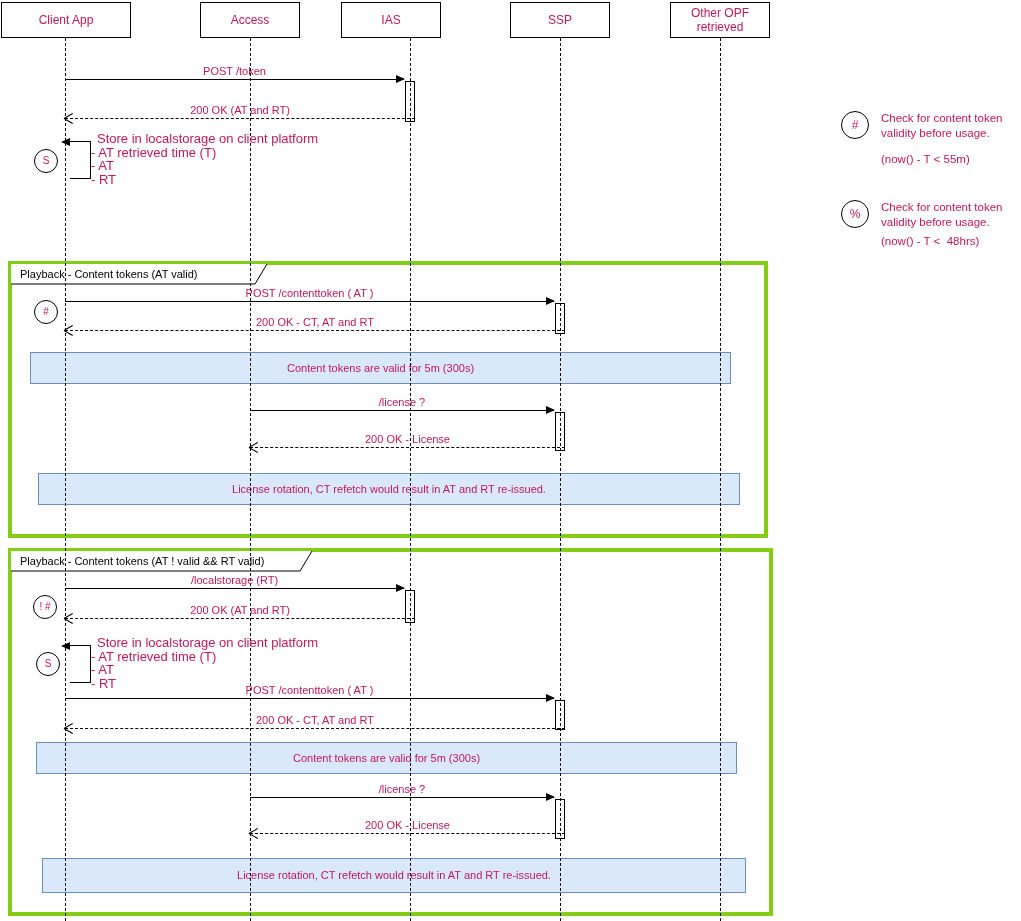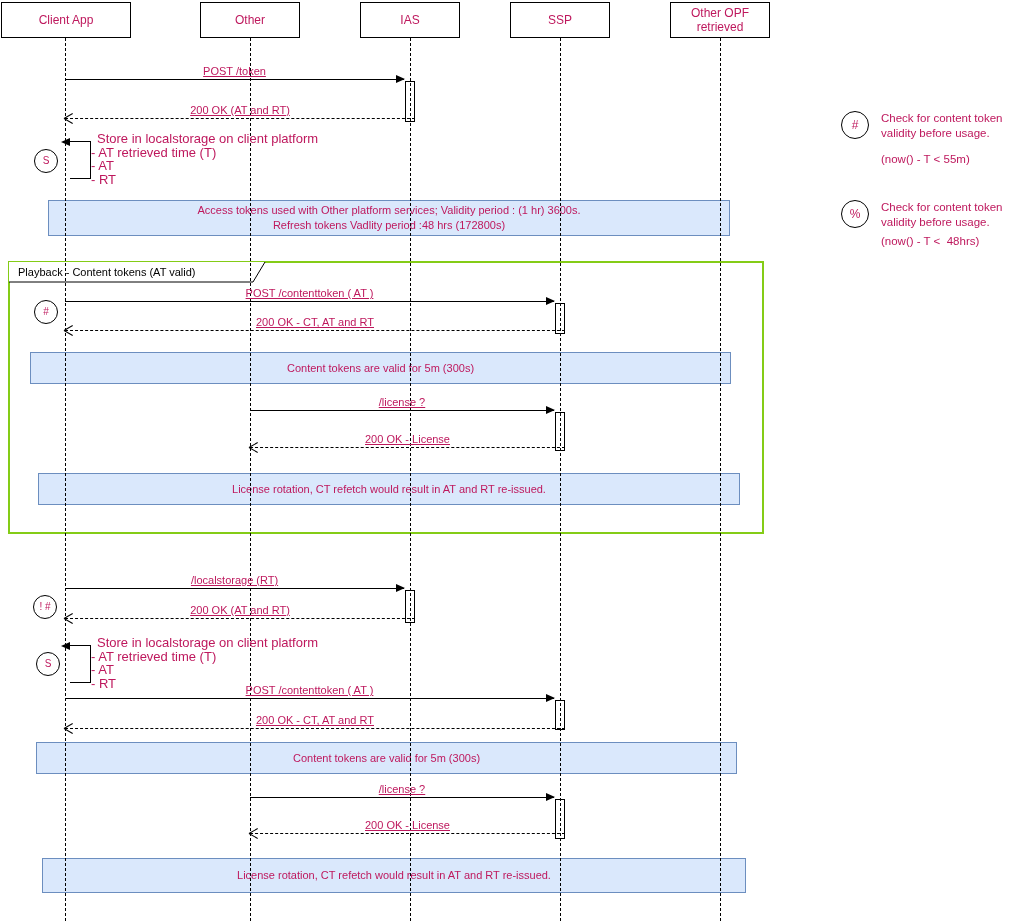--- a/index.html
+++ b/index.html
@@ -7,33 +7,33 @@
     position:relative;width:1021px;height:921px;background:#fff;overflow:hidden;
     font-family:"Liberation Sans",sans-serif;color:#be185d;
   }
   
   .actor{position:absolute;top:2px;height:34px;background:#fff;border:1px solid #000;
     display:flex;align-items:center;justify-content:center;text-align:center;
     font-size:12px;line-height:14px;z-index:5;}
   
   .lifeline{position:absolute;top:38px;height:883px;width:0;border-left:1px dashed #000;z-index:3;}
   
-  .frame{position:absolute;border:2px solid #84cc16;z-index:2;text-decoration:underline;}
+  .frame{position:absolute;border:4px solid #84cc16;z-index:2;text-decoration:underline;}
   .frame svg{position:absolute;top:-1px;left:-1px;overflow:visible;}
   .frame svg text{font-family:"Liberation Sans",sans-serif;font-size:11px;fill:#000;}
   
   .note{position:absolute;background:#dae8fc;border:1px solid #6c8ebf;z-index:1;
     display:flex;flex-direction:column;align-items:center;justify-content:center;
     font-size:11px;line-height:15px;text-align:center;}
   
   .msg{position:absolute;height:0;z-index:6;}
   .msg .line{position:absolute;left:0;right:0;top:0;height:0;border-top:1px solid #000;}
   .msg.dashed .line{border-top-style:dashed;}
   .msg .lbl{position:absolute;left:0;right:0;bottom:2px;text-align:center;
-    white-space:nowrap;font-size:11px;text-decoration:underline;}
+    white-space:nowrap;font-size:11px;}
   .head-r{position:absolute;right:-1px;top:-4px;width:0;height:0;
     border-left:9px solid #000;border-top:4px solid transparent;border-bottom:4px solid transparent;}
   .head-l{position:absolute;left:-1px;top:-6px;width:10px;height:12px;}
   .head-l::before,.head-l::after{content:"";position:absolute;left:0;top:6px;width:10px;height:1px;
     background:#000;transform-origin:0 50%;}
   .head-l::before{transform:rotate(-30deg);}
   .head-l::after{transform:rotate(30deg);}
   
   .selfmsg{position:absolute;border:1px solid #000;border-left:none;z-index:6;}
   .selfmsg .shead{position:absolute;left:-9px;top:-4px;width:0;height:0;
@@ -58,23 +58,23 @@
   <div class="lifeline" style="left:65px"></div>
   <div class="lifeline" style="left:250px"></div>
   <div class="lifeline" style="left:410px"></div>
   <div class="lifeline" style="left:560px"></div>
   <div class="lifeline" style="left:720px"></div>
 
   <div class="actor" style="left:1px;width:128px">
       <span>Client App</span>
     </div>
   <div class="actor" style="left:200px;width:98px">
-      <span>Other</span>
-    </div>
-  <div class="actor" style="left:360px;width:98px">
+      <span>Access</span>
+    </div>
+  <div class="actor" style="left:341px;width:98px">
       <span>IAS</span>
     </div>
   <div class="actor" style="left:510px;width:98px">
       <span>SSP</span>
     </div>
   <div class="actor" style="left:670px;width:98px">
       <span style="width:70px">Other OPF retrieved</span>
     </div>
 
   <div class="msg solid" style="left:65px;top:79px;width:339px">
@@ -93,24 +93,20 @@
   <div class="selfmsg" style="left:70px;top:141px;width:20px;height:36px">
     <div class="shead"></div>
   </div>
   <div class="storetext" style="left:91px;top:132px">
     <div class="t">Store in localstorage on client platform</div>
     <div>- AT retrieved time (T)</div>
     <div>- AT</div>
     <div>- RT</div>
   </div>
 
-  <div class="note" style="left:48px;top:200px;width:680px;height:34px">
-    <div>Access tokens used with Other platform services; Validity period : (1 hr) 3600s.</div>
-    <div>Refresh tokens Vadlity period :48 hrs (172800s)</div>
-  </div>
 
   <div class="frame" style="left:8px;top:261px;width:752px;height:269px">
     <svg width="258" height="21">
       <path d="M0,0 H256 L244,20 H0 Z" fill="#ffffff" stroke="none"></path>
       <path d="M256,0 L244,20 L0,20" fill="none" stroke="#000000"></path>
       <text x="9" y="14">Playback - Content tokens (AT valid)</text>
     </svg>
   </div>
 
   <div class="marker" style="left:34px;top:300px">#</div>
@@ -139,20 +135,27 @@
   <div class="msg dashed" style="left:250px;top:447px;width:315px">
     <div class="lbl">200 OK - License</div>
     <div class="line"></div>
     <div class="head-l"></div>
   </div>
 
   <div class="note" style="left:38px;top:473px;width:700px;height:30px">
     <div>License rotation, CT refetch would result in AT and RT re-issued.</div>
   </div>
 
+  <div class="frame" style="left:8px;top:548px;width:757px;height:360px">
+    <svg width="303" height="21">
+      <path d="M0,0 H301 L289,20 H0 Z" fill="#ffffff" stroke="none"></path>
+      <path d="M301,0 L289,20 L0,20" fill="none" stroke="#000000"></path>
+      <text x="9" y="14">Playback - Content tokens (AT ! valid &amp;&amp; RT valid)</text>
+    </svg>
+  </div>
 
   <div class="msg solid" style="left:65px;top:588px;width:339px">
     <div class="lbl">/localstorage (RT)</div>
     <div class="line"></div>
     <div class="head-r"></div>
   </div>
   <div class="act" style="left:405px;top:590px;height:31px"></div>
   <div class="marker" style="left:33px;top:595px">! #</div>
   <div class="msg dashed" style="left:65px;top:618px;width:350px">
     <div class="lbl">200 OK (AT and RT)</div>

